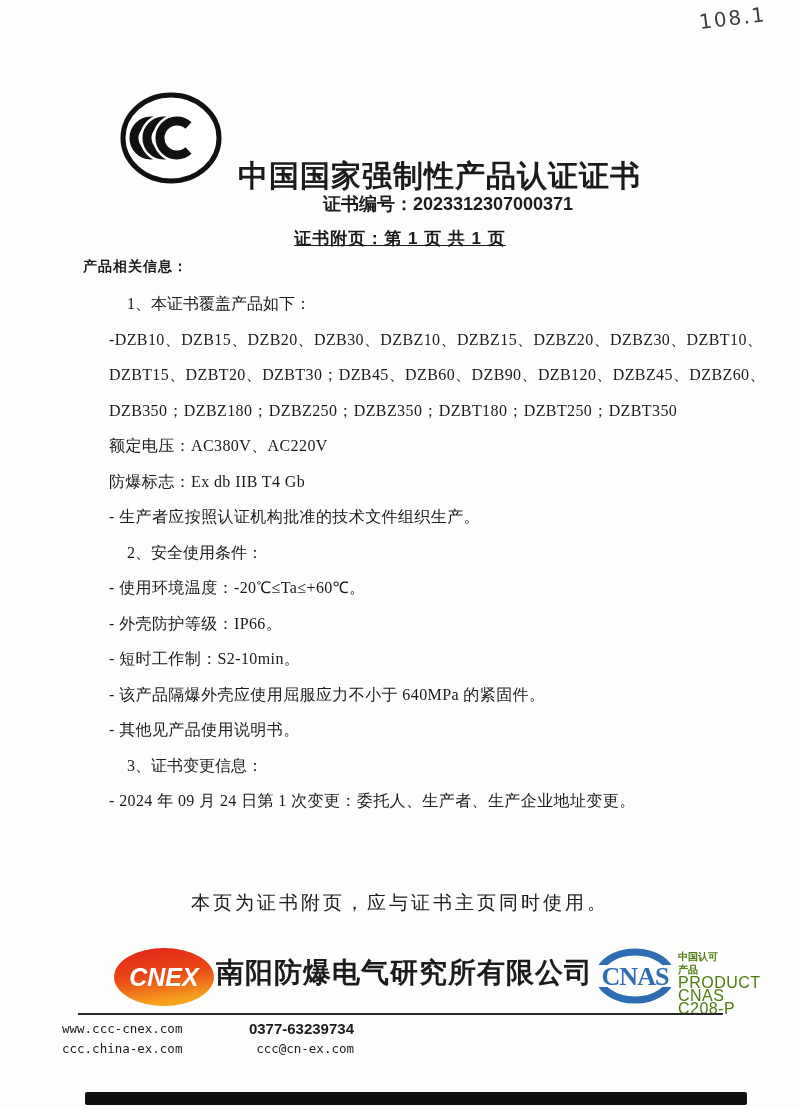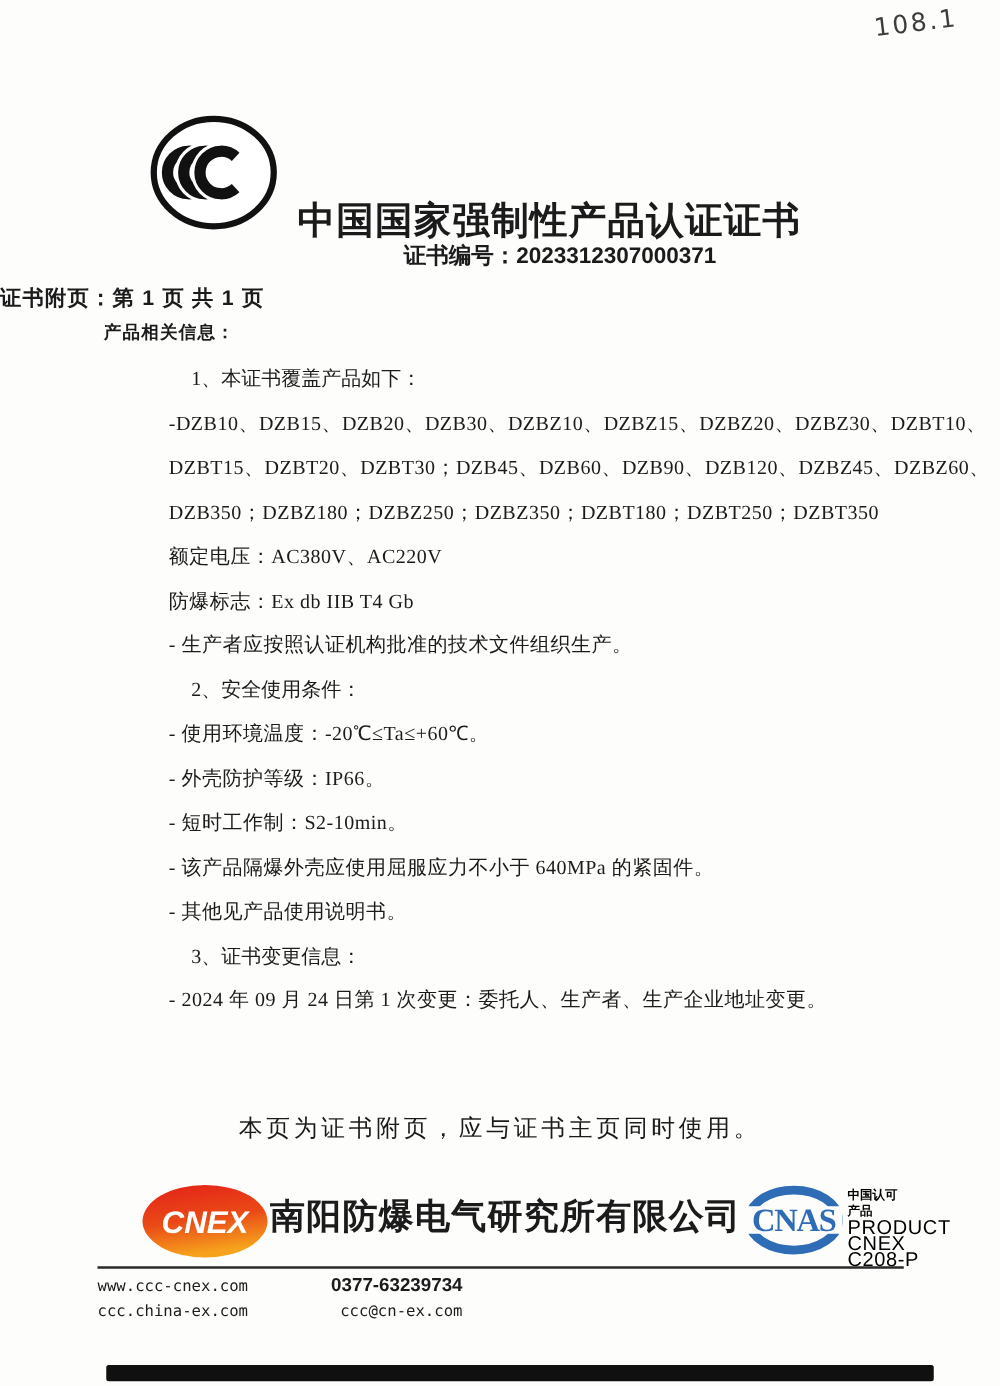--- a/index.html
+++ b/index.html
@@ -29,31 +29,32 @@
     margin-top:36px;
   }
   .cert-no-line{
     position:absolute;left:0;top:192px;width:100%;
     text-align:center;font-size:18px;font-weight:bold;
     font-family:"Liberation Sans", sans-serif;
     padding-left:48px;
   }
   .annex-line{
     position:absolute;left:0;top:227px;width:100%;
-    text-align:left;font-size:17px;font-weight:bold;
+    text-align:center;font-size:17px;font-weight:bold;
     font-family:"Liberation Sans", sans-serif;
     letter-spacing:1px;
+    text-decoration:underline;
   }
   
   .body-block{position:absolute;left:0;top:250px;width:100%;}
   .section-heading{
     padding-left:83px;font-size:14px;font-weight:bold;
     letter-spacing:1px;height:36px;line-height:34px;
   }
-  .bline{height:35.5px;line-height:35.5px;font-size:16px;white-space:nowrap;margin-left:26px;}
+  .bline{height:35.5px;line-height:35.5px;font-size:16px;white-space:nowrap;}
   .bline.l0{padding-left:127px;}
   .bline.l1{padding-left:109px;letter-spacing:0.4px;}
   
   .notice-line{
     position:absolute;left:0;top:890px;width:100%;
     text-align:center;font-size:19px;letter-spacing:3px;
   }
   
   .issuer-row{position:absolute;left:0;top:938px;width:100%;height:72px;}
   .cnex-logo{position:absolute;left:112px;top:8px;width:104px;height:62px;}
@@ -61,31 +62,31 @@
     position:absolute;left:216px;top:16px;width:370px;
     text-align:center;font-size:28px;font-weight:bold;
     font-family:"Liberation Sans", sans-serif;
     letter-spacing:1px;white-space:nowrap;
   }
   .cnas-wrap{position:absolute;left:596px;top:6px;width:170px;height:64px;}
   .cnas-logo{position:absolute;left:0;top:4px;width:78px;height:56px;}
   .cnas-text{
     position:absolute;left:82px;top:6px;width:88px;
     font-family:"Liberation Sans", sans-serif;
-    color:#000000;line-height:13px;
+    color:#4d7c0f;line-height:13px;
   }
   .cnas-text .t1,.cnas-text .t2{font-size:10px;font-weight:bold;}
   .cnas-text .t3,.cnas-text .t4{font-size:16px;font-weight:normal;letter-spacing:0.5px;}
   
   .footer-rule{
     position:absolute;left:78px;top:1013px;width:645px;height:2px;
     background:#2a2a2a;
   }
   .contact-row{
-    position:absolute;left:78px;top:1019px;width:667px;
+    position:absolute;left:62px;top:1019px;width:667px;
     display:flex;align-items:flex-start;
   }
   .contact-web{
     width:160px;
     font-family:"DejaVu Sans Mono", monospace;
     font-size:12.5px;line-height:20px;white-space:nowrap;
   }
   .contact-mid{
     flex:1;display:flex;justify-content:center;gap:34px;
     font-size:15px;font-weight:bold;
@@ -169,21 +170,21 @@
     <div class="cnas-wrap">
       <svg class="cnas-logo" viewBox="0 0 78 56">
         <ellipse cx="39" cy="28" rx="36" ry="24" fill="none" stroke="#2e6cb5" stroke-width="7"></ellipse>
         <rect x="0" y="17" width="78" height="22" fill="#fdfdfc"></rect>
         <text x="39" y="37" text-anchor="middle" font-family="Liberation Serif, serif" font-size="26" font-weight="bold" fill="#2e6cb5" letter-spacing="-1">CNAS</text>
       </svg>
       <div class="cnas-text">
         <div class="t1">中国认可</div>
         <div class="t2">产品</div>
         <div class="t3">PRODUCT</div>
-        <div class="t4">CNEX C208-P</div>
+        <div class="t4">CNAS C208-P</div>
       </div>
     </div>
   </div>
 
   <div class="footer-rule"></div>
 
   <div class="contact-row">
     <div class="contact-web">
       <div>www.ccc-cnex.com</div>
       <div>ccc.china-ex.com</div>

